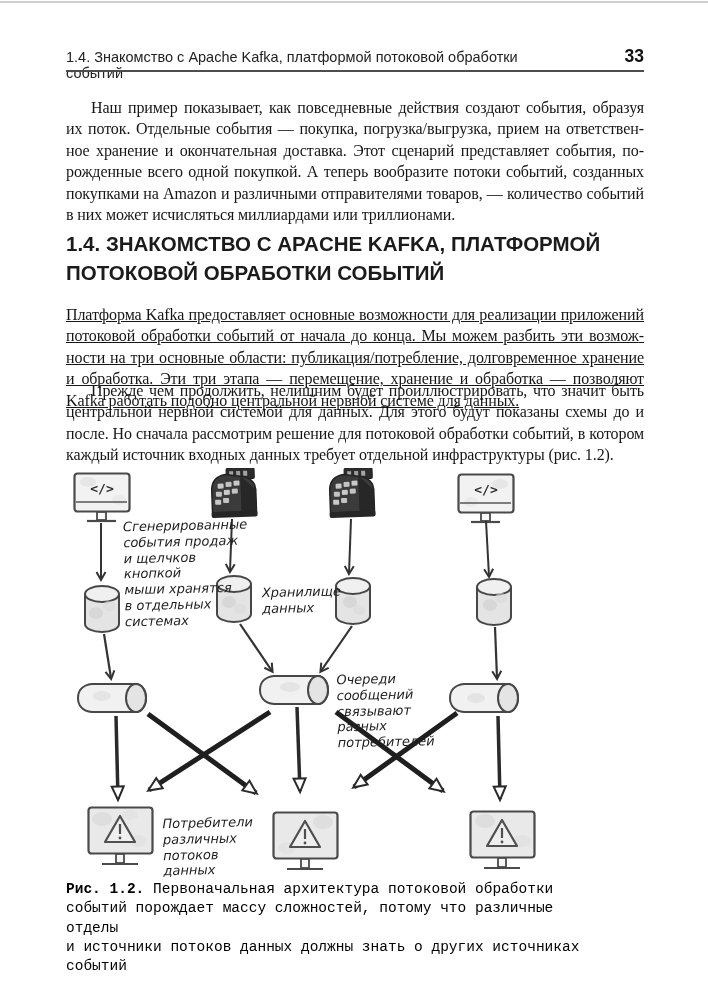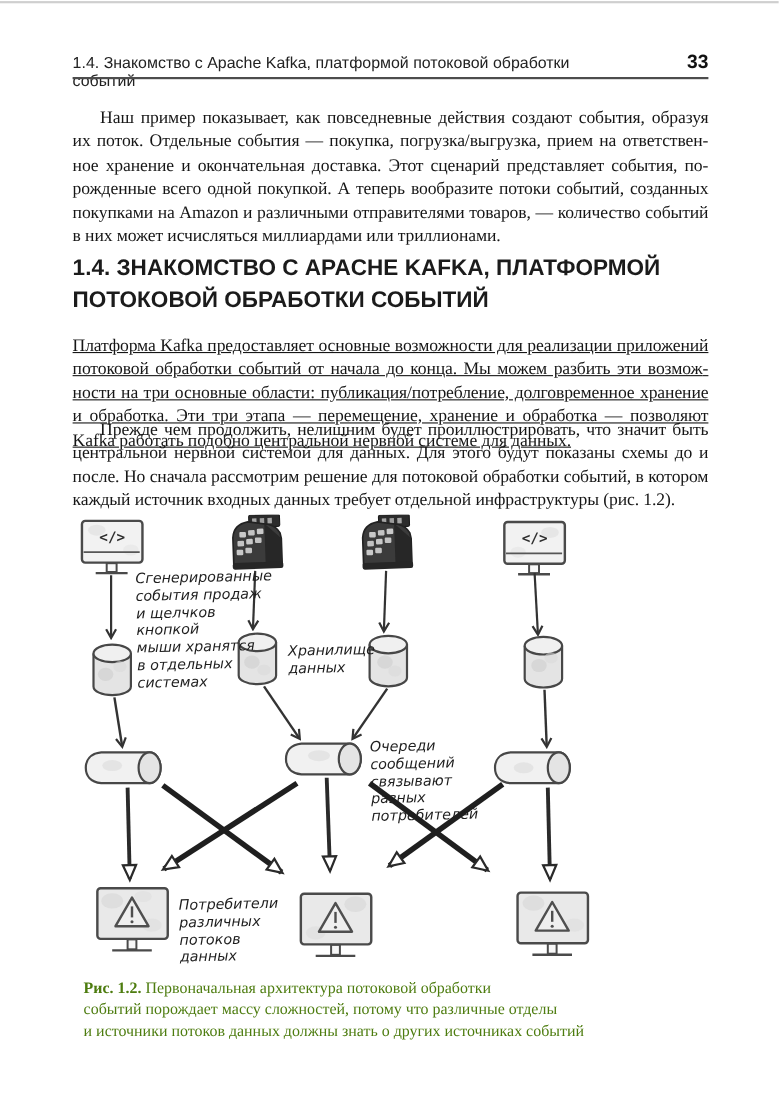--- a/index.html
+++ b/index.html
@@ -42,23 +42,23 @@
     font-size:13px;line-height:15.8px;color:#1e1e1e;white-space:pre-line;
     transform:rotate(-1.2deg);
   }
   .label-sources{left:124px;top:50px;width:120px;}
   .label-storage{left:262px;top:116px;width:110px;}
   .label-queues{left:337px;top:203px;width:120px;}
   .label-consumers{left:163px;top:347px;width:110px;}
 
   
   .caption{
-    position:absolute;left:66px;top:880px;width:520px;margin:10px;
-    font-family:Liberation Serif, serif;font-size:14.5px;line-height:19.3px;
-    color:#4d7c0f;white-space:pre-line;
+    position:absolute;left:66px;top:880px;width:520px;margin:0;
+    font-family:Liberation Mono, monospace;font-size:14.5px;line-height:19.3px;
+    color:#000000;white-space:pre-line;
   }
   .caption b{font-weight:700;}
 </style>
 </head>
 <body>
 
 <div class="page">
   <div class="scan-edge"></div>
 
   <div class="running-head">

